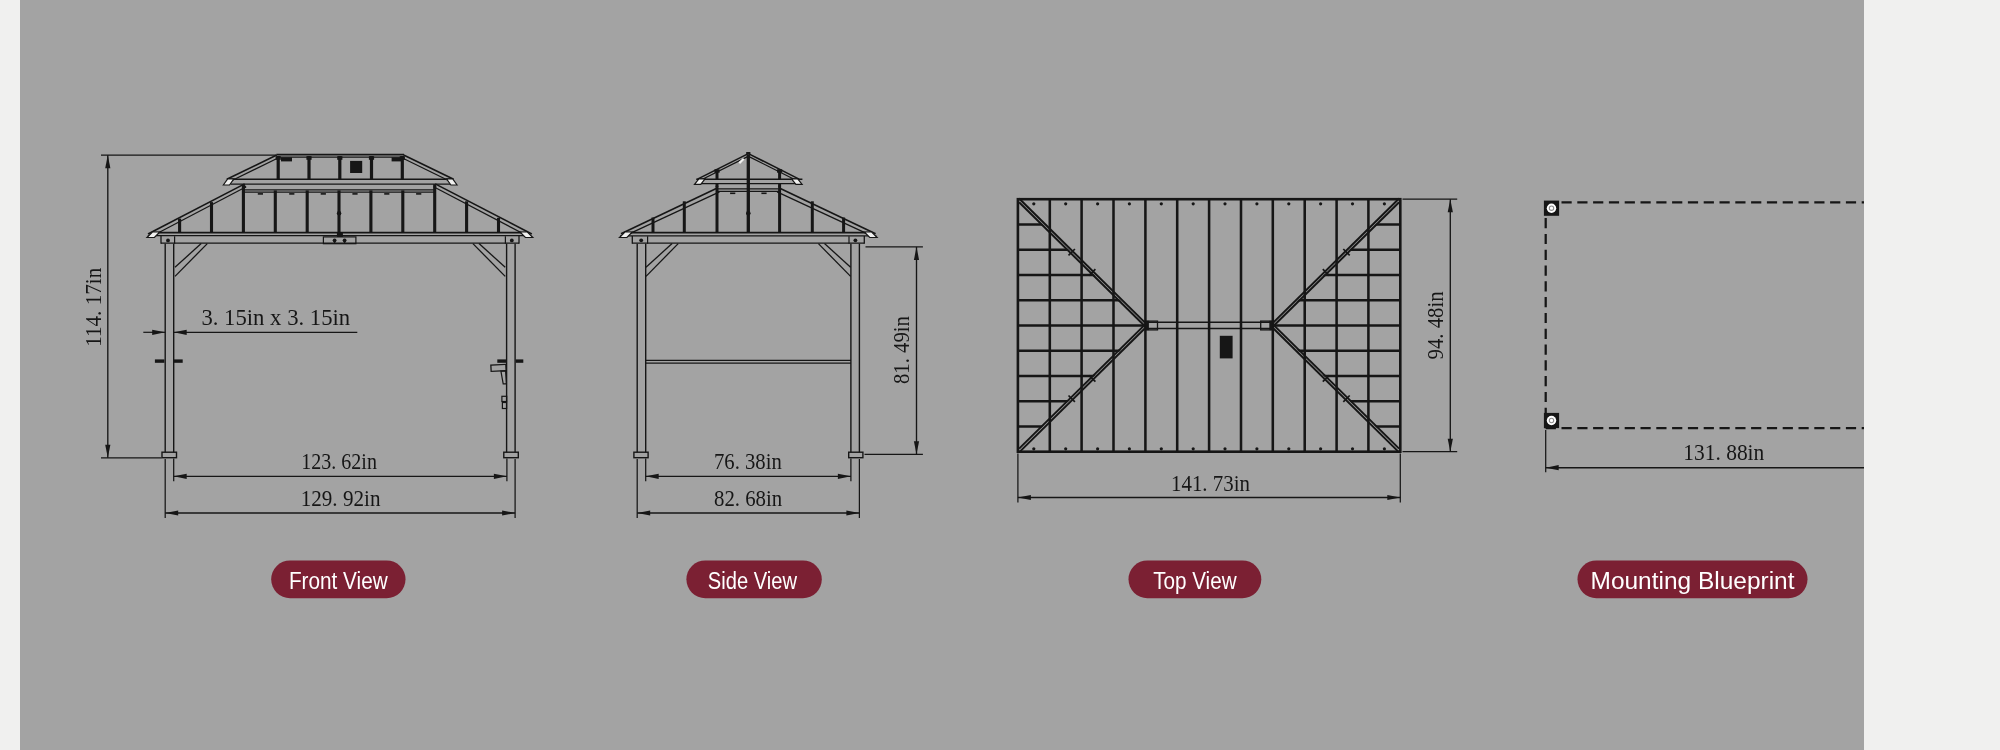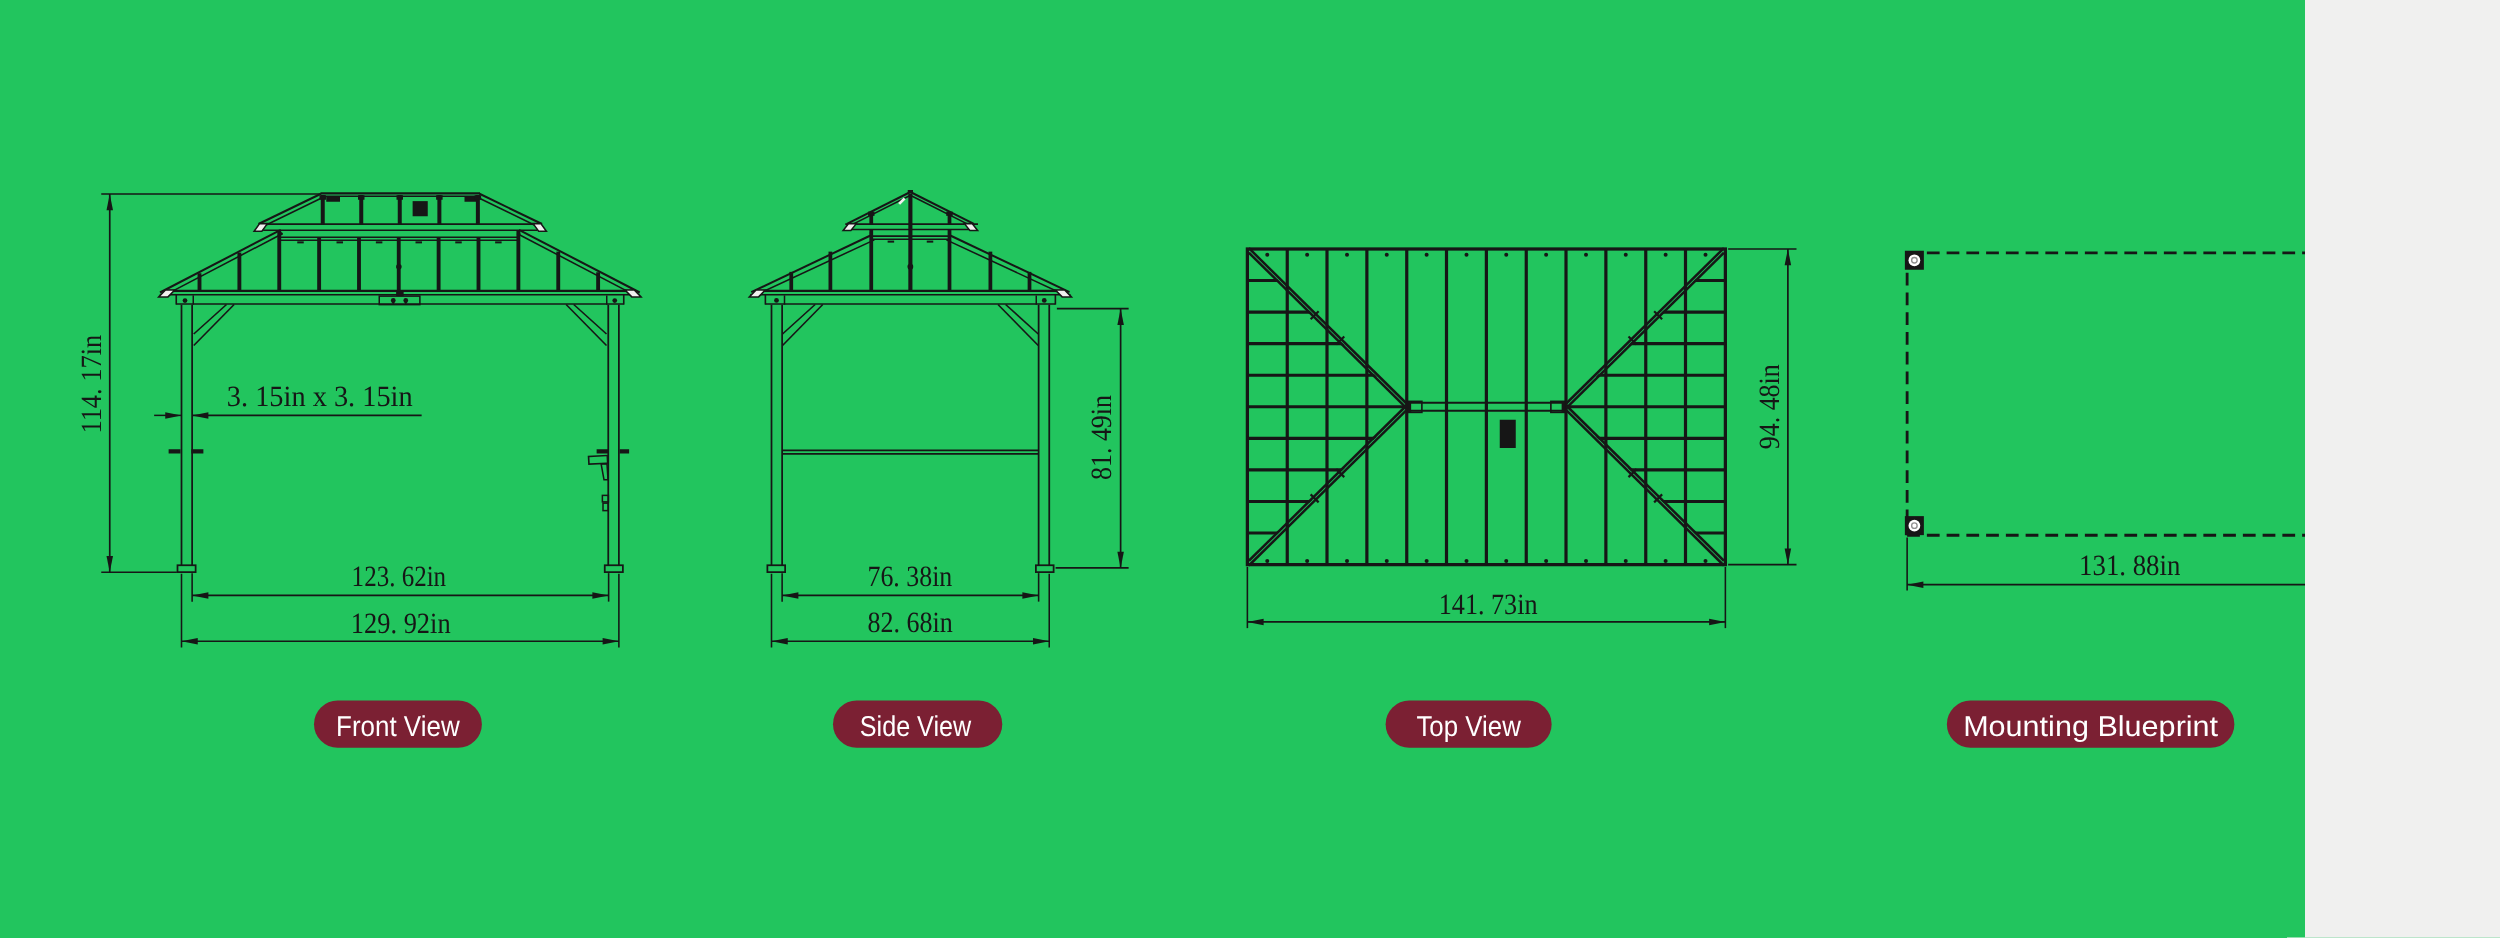--- a/index.html
+++ b/index.html
@@ -1,16 +1,16 @@
 <!DOCTYPE html>
 <html><head>
 <meta charset="utf-8">
 <style>
   html,body { margin:0; padding:0; background:#f0f0ef; }
-  .wrap { position:relative; width:1844px; height:750px; background:#22c55e; overflow:hidden; }
+  .wrap { position:relative; width:1844px; height:750px; background:#a3a3a3; overflow:hidden;margin-left:20px; }
   text.dim { font-family:"Liberation Serif", serif; fill:#161616;
              text-anchor:middle; dominant-baseline:middle; }
   text.pill { font-family:"Liberation Sans", sans-serif; fill:#ffffff; font-size:23px;
               text-anchor:middle; }
 </style>
 </head>
 <body>
 <div class="wrap">
 <svg width="2000" height="750" viewBox="0 0 2000 750">
 

